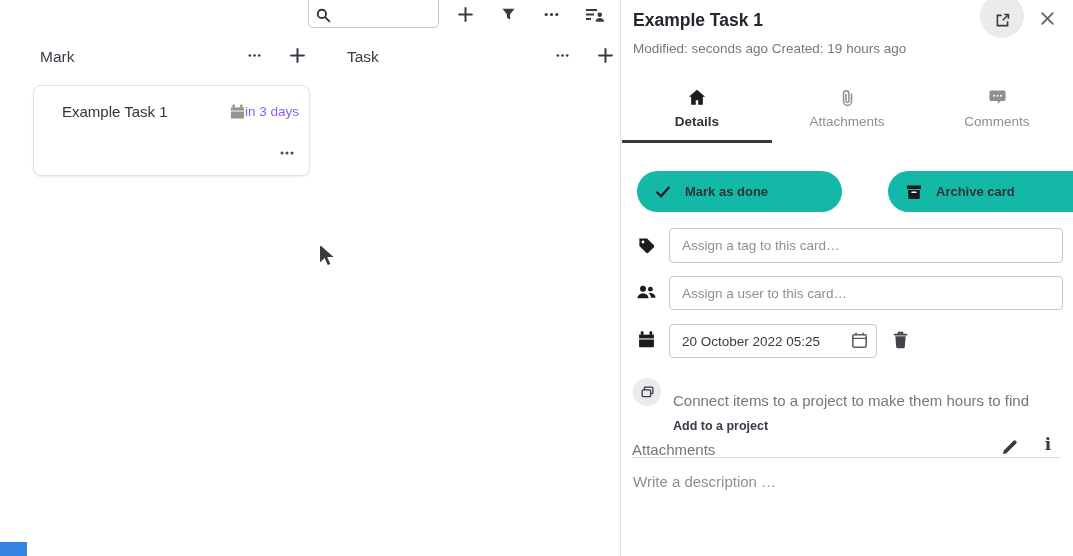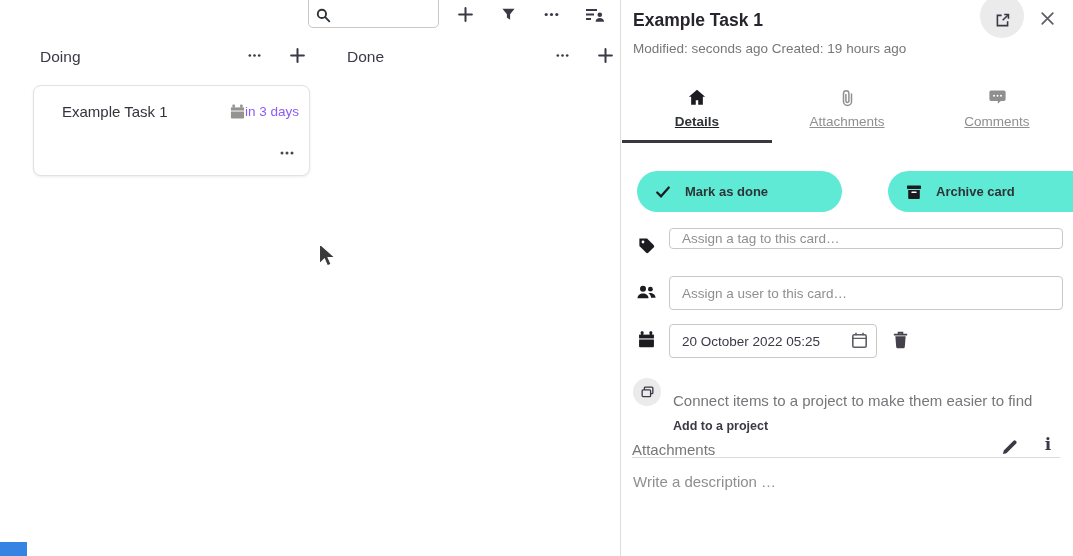--- a/index.html
+++ b/index.html
@@ -47,32 +47,32 @@
   .circle-btn {
     left:980px; top:-6px; width:44px; height:44px; border-radius:50%;
     background:#ebebeb; display:flex; align-items:flex-end; justify-content:center;
     padding-bottom:9px; color:#3d3846;
   }
   .close-btn { left:1037px; top:8px; color:#5e5c64; }
 
   .tabs { left:622px; top:80px; width:452px; height:63px; display:flex; }
   .tab {
     width:150px; display:flex; flex-direction:column; align-items:center;
-    position:relative; color:#8f8f8f;text-decoration:underline;
+    position:relative; color:#8f8f8f;
   }
   .tab .tab-icon { margin-top:8px; height:19px; display:flex; align-items:center; }
   .tab .tab-label { margin-top:7px; font-size:13.5px; }
   .tab.active { color:#1c1b20; }
   .tab.active .tab-label { font-weight:bold; color:#2e3436; }
   .tab.active::after {
     content:""; position:absolute; left:0; right:0; bottom:0; height:3px; background:#3a383f;
   }
 
   .pill-btn {
-    top:171px; height:41px; border-radius:21px; background:#5eead4;
+    top:171px; height:41px; border-radius:21px; background:#14b8a6;
     display:flex; align-items:center; gap:14px; padding:0 18px;
     font-size:13px; font-weight:bold; color:#2e3436;
   }
   .gutter-icon { color:#2e3436; }
   .text-field {
     border:1px solid #cdc7c2; border-radius:4px; background:#fff;
     font:13.5px "Liberation Sans",sans-serif; color:#3d3846; padding:0 12px; outline:none;
   }
   .text-field::placeholder { color:#8f8f8f; }
 
@@ -138,39 +138,39 @@
       <svg width="19" height="17" viewBox="0 0 19 16" fill="currentColor">
           <rect x="0" y="2.5" width="11" height="2"></rect>
           <rect x="0" y="7" width="8" height="2"></rect>
           <rect x="0" y="11.5" width="5" height="2"></rect>
           <circle cx="13.8" cy="8.3" r="2.3"></circle>
           <path d="M9.6 15.2c0-2.3 1.9-3.6 4.2-3.6s4.2 1.3 4.2 3.6z"></path>
         </svg>
     </span>
   </div>
 
-  <div class="abs col-title" style="left:40px;top:48px;">Doing</div>
+  <div class="abs col-title" style="left:40px;top:48px;">Mark</div>
   <div class="abs icon-btn" style="left:244px;top:46px;width:20px;height:18px;">
     <span>
       <svg width="15" height="15" viewBox="0 0 16 16" fill="currentColor">
           <circle cx="3" cy="8" r="1.4"></circle>
           <circle cx="8" cy="8" r="1.4"></circle>
           <circle cx="13" cy="8" r="1.4"></circle>
         </svg>
     </span>
   </div>
   <div class="abs icon-btn" style="left:287px;top:45px;width:20px;height:20px;">
     <span>
       <svg width="17" height="17" viewBox="0 0 16 16">
           <path d="M8 2v12M2 8h12" stroke="currentColor" stroke-width="1.9" stroke-linecap="round"></path>
         </svg>
     </span>
   </div>
 
-  <div class="abs col-title" style="left:347px;top:48px;">Done</div>
+  <div class="abs col-title" style="left:347px;top:48px;">Task</div>
   <div class="abs icon-btn" style="left:552px;top:46px;width:20px;height:18px;">
     <span>
       <svg width="15" height="15" viewBox="0 0 16 16" fill="currentColor">
           <circle cx="3" cy="8" r="1.4"></circle>
           <circle cx="8" cy="8" r="1.4"></circle>
           <circle cx="13" cy="8" r="1.4"></circle>
         </svg>
     </span>
   </div>
   <div class="abs icon-btn" style="left:595px;top:45px;width:20px;height:20px;">
@@ -285,21 +285,21 @@
     </span>
     <span>Archive card</span>
   </div>
 
   <div class="abs gutter-icon" style="left:638px;top:237px;">
     <svg width="17" height="17" viewBox="0 0 16 16" fill="#1c1b20">
         <path d="M8.5 1.3 14.7 7.5a1.7 1.7 0 0 1 0 2.4l-4.8 4.8a1.7 1.7 0 0 1-2.4 0L1.3 8.5V1.3z"></path>
         <circle cx="4.7" cy="4.7" r="1.3" fill="#fff"></circle>
       </svg>
   </div>
-  <input class="abs text-field" style="left: 669px; top: 228px; width: 394px; height: 21px;" placeholder="Assign a tag to this card…">
+  <input class="abs text-field" style="left: 669px; top: 228px; width: 394px; height: 35px;" placeholder="Assign a tag to this card…">
 
   <div class="abs gutter-icon" style="left:637px;top:284px;">
     <svg width="19" height="16" viewBox="0 0 19 15" fill="#1c1b20">
         <circle cx="6" cy="4.2" r="3"></circle>
         <path d="M0.5 13.8c0-3.1 2.5-4.8 5.5-4.8s5.5 1.7 5.5 4.8z"></path>
         <circle cx="13.4" cy="4.7" r="2.4"></circle>
         <path d="M13 8.6c2.8 0 5.5 1.7 5.5 4.6h-4.4c-.2-1.9-1.2-3.5-2.8-4.4z"></path>
       </svg>
   </div>
   <input class="abs text-field" style="left: 669px; top: 276px; width: 394px; height: 34px;" placeholder="Assign a user to this card…">
@@ -336,21 +336,21 @@
 
   <div class="abs proj-circle">
     <span>
       <svg width="15" height="15" viewBox="0 0 16 16" fill="none" stroke="#3d3846" stroke-width="1.4">
           <rect x="4.7" y="2.2" width="9" height="7" rx="1"></rect>
           <rect x="2.3" y="5.2" width="9" height="7.2" rx="1" fill="#ebebeb"></rect>
         </svg>
     </span>
   </div>
   <div class="abs proj-title">Add to a project</div>
-  <div class="abs proj-sub">Connect items to a project to make them easier to find</div>
+  <div class="abs proj-sub">Connect items to a project to make them hours to find</div>
 
   <div class="abs desc-label">Attachments</div>
   <div class="abs icon-btn" style="left:999px;top:437px;width:20px;height:20px;">
     <span>
       <svg width="17" height="17" viewBox="0 0 16 16" fill="#3d3846">
           <path d="M1.8 14.2l.8-3.3 9.2-9.2a1.4 1.4 0 0 1 2 0l.5.5a1.4 1.4 0 0 1 0 2l-9.2 9.2z"></path>
         </svg>
     </span>
   </div>
   <div class="abs icon-btn" style="left:1040px;top:434px;width:16px;height:20px;">

